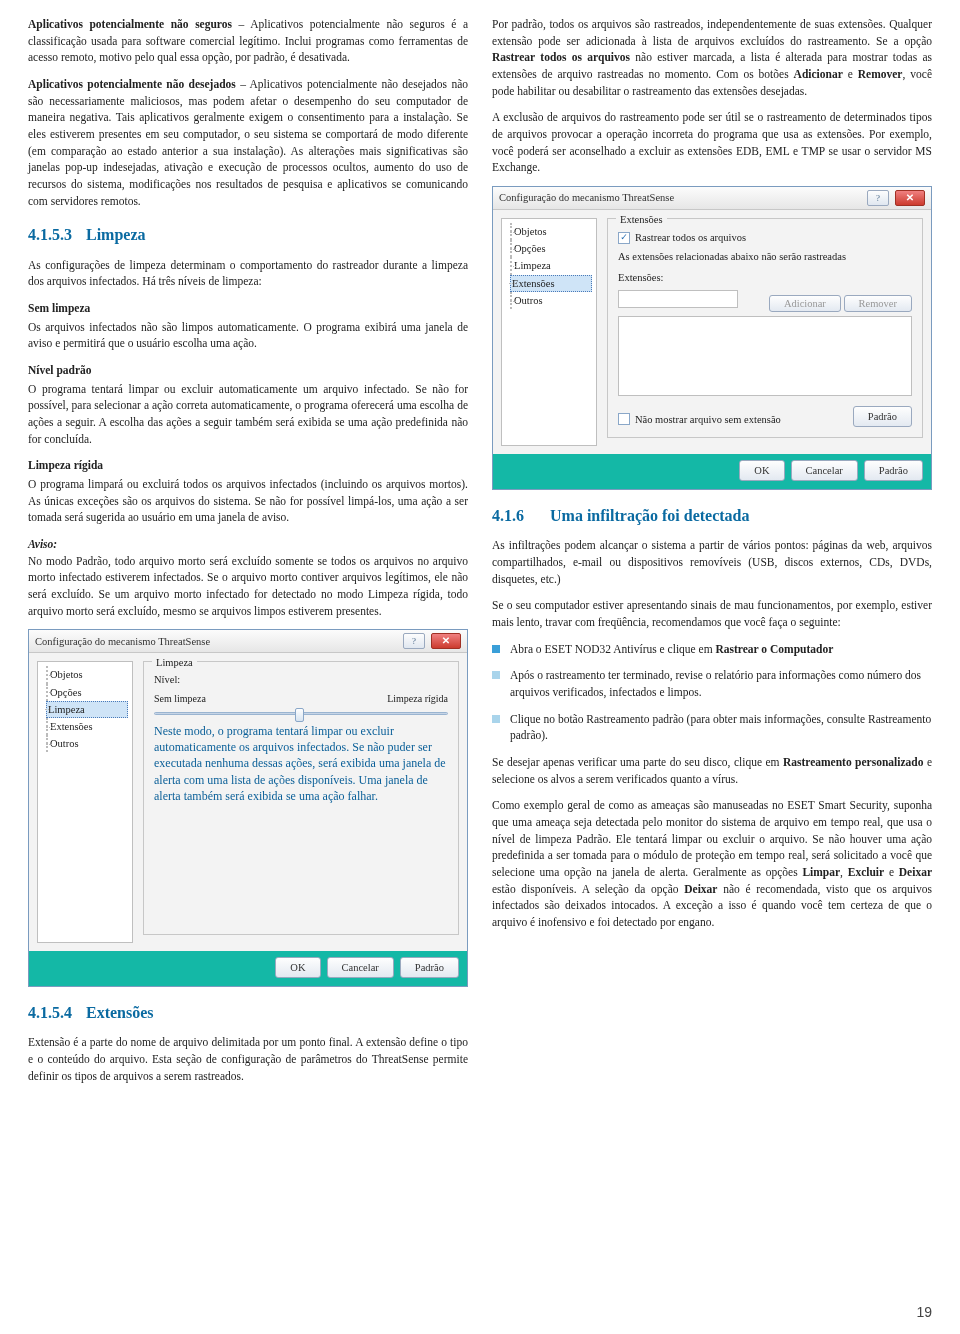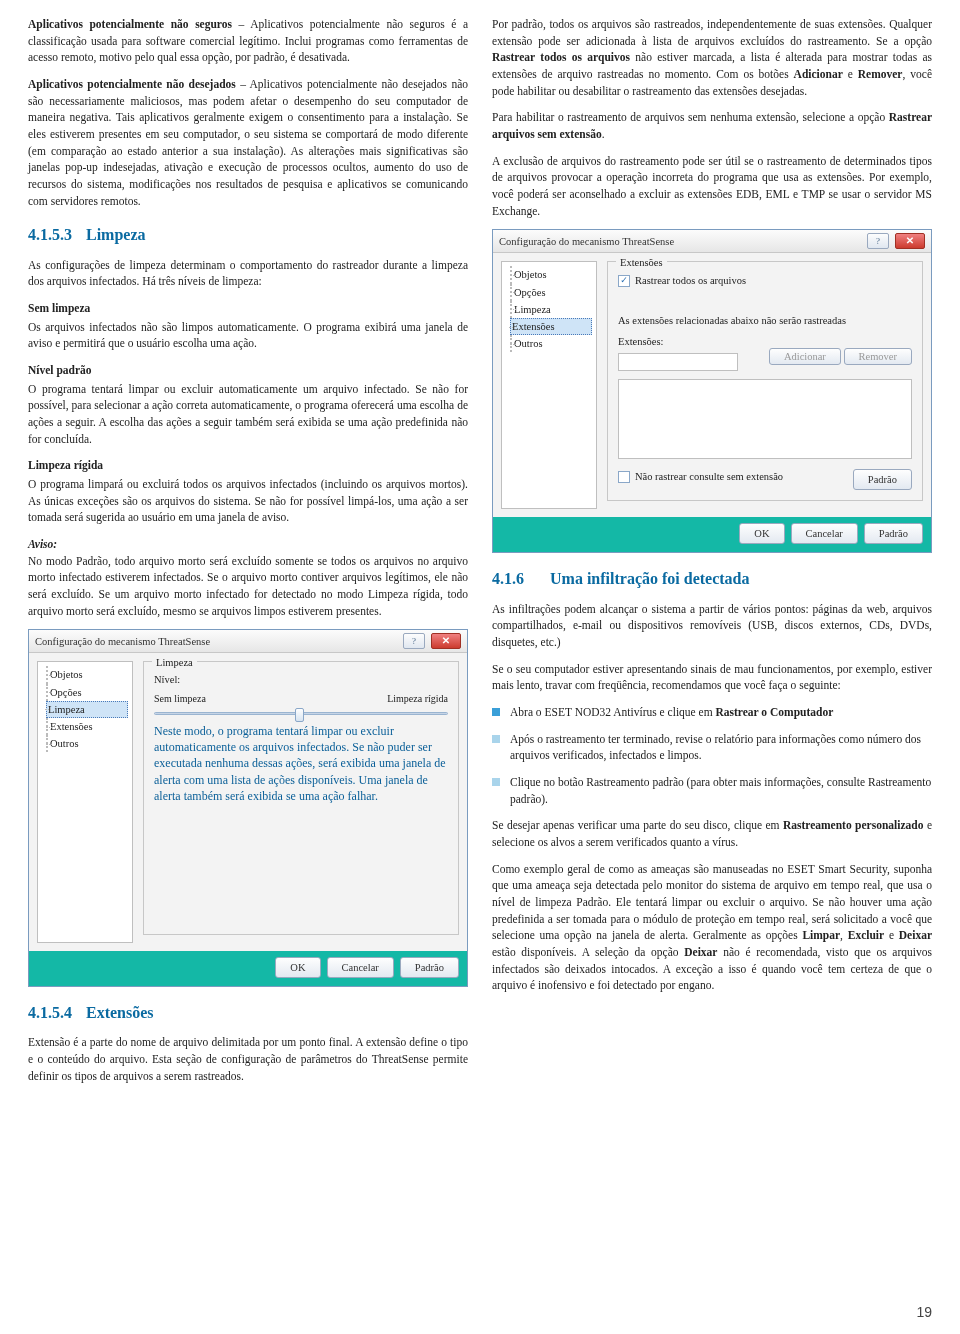--- a/index.html
+++ b/index.html
@@ -147,21 +147,21 @@
     min-width: 120px;
     margin: 4px 6px 4px 0;
     display: inline-block;
   }
   .listbox {
     border: 1px solid #bfbfbf;
     background: #fff;
     height: 80px;
     margin-top: 4px;
   }
-  .row-between { display: flex; justify-content: space-between; align-items: flex-start; }
+  .row-between { display: flex; justify-content: space-between; align-items: flex-end; }
   .bullets { list-style: none; margin: 8px 0; }
   .bullets li { display: flex; gap: 10px; margin-bottom: 10px; }
   .bullet-sq { width: 8px; height: 8px; background: #3a9fd8; margin-top: 4px; flex-shrink: 0; }
   .bullet-sq.light { background: #a9d4eb; }
   .page-num {
     position: absolute;
     right: 28px;
     bottom: 12px;
     font-size: 14px;
     color: #444;
@@ -243,23 +243,20 @@
       <span class="num">4.1.5.4</span>
       <span>Extensões</span>
     </div>
     <p>Extensão é a parte do nome de arquivo delimitada por um ponto final. A extensão define o tipo e o conteúdo do arquivo. Esta seção de configuração de parâmetros do ThreatSense permite definir os tipos de arquivos a serem rastreados.</p>
   </div>
 
   <div class="col">
     <p>
       <span>Por padrão, todos os arquivos são rastreados, independentemente de suas extensões. Qualquer extensão pode ser adicionada à lista de arquivos excluídos do rastreamento. Se a opção </span><b>Rastrear todos os arquivos</b><span> não estiver marcada, a lista é alterada para mostrar todas as extensões de arquivo rastreadas no momento. Com os botões </span><b>Adicionar</b><span> e </span><b>Remover</b><span>, você pode habilitar ou desabilitar o rastreamento das extensões desejadas.</span>
     </p>
-    <p>
-      <span>Para habilitar o rastreamento de arquivos sem nenhuma extensão, selecione a opção </span><b>Rastrear arquivos sem extensão</b><span>.</span>
-    </p>
     <p>A exclusão de arquivos do rastreamento pode ser útil se o rastreamento de determinados tipos de arquivos provocar a operação incorreta do programa que usa as extensões. Por exemplo, você poderá ser aconselhado a excluir as extensões EDB, EML e TMP se usar o servidor MS Exchange.</p>
 
     <div class="dialog">
       <div class="dlg-titlebar">
         <span class="dlg-title">Configuração do mecanismo ThreatSense</span>
         <span class="dlg-ctrl">?</span>
         <span class="dlg-close">✕</span>
       </div>
       <div class="dlg-body">
         <div class="dlg-tree">
@@ -269,34 +266,34 @@
           <div class="tree-item sel">Extensões</div>
           <div class="tree-item">Outros</div>
         </div>
         <div class="dlg-main">
           <div class="groupbox">
             <span class="legend">Extensões</span>
             <div class="checkbox-row">
               <span class="chk">✓</span>
               <span>Rastrear todos os arquivos</span>
             </div>
-            <div style="margin-top:24px;">As extensões relacionadas abaixo não serão rastreadas</div>
+            <div style="margin-top:4px;">As extensões relacionadas abaixo não serão rastreadas</div>
             <div style="margin-top:6px;">Extensões:</div>
             <div class="row-between">
               <span class="ext-input"></span>
               <span>
                 <span class="btn disabled">Adicionar</span>
                 <span class="btn disabled">Remover</span>
               </span>
             </div>
             <div class="listbox"></div>
             <div class="row-between" style="margin-top:10px;">
               <span class="checkbox-row">
                 <span class="chk"></span>
-                <span>Não rastrear consulte sem extensão</span>
+                <span>Não mostrar arquivo sem extensão</span>
               </span>
               <span class="btn">Padrão</span>
             </div>
           </div>
         </div>
       </div>
       <div class="dlg-buttons">
         <span class="btn">OK</span>
         <span class="btn">Cancelar</span>
         <span class="btn">Padrão</span>

